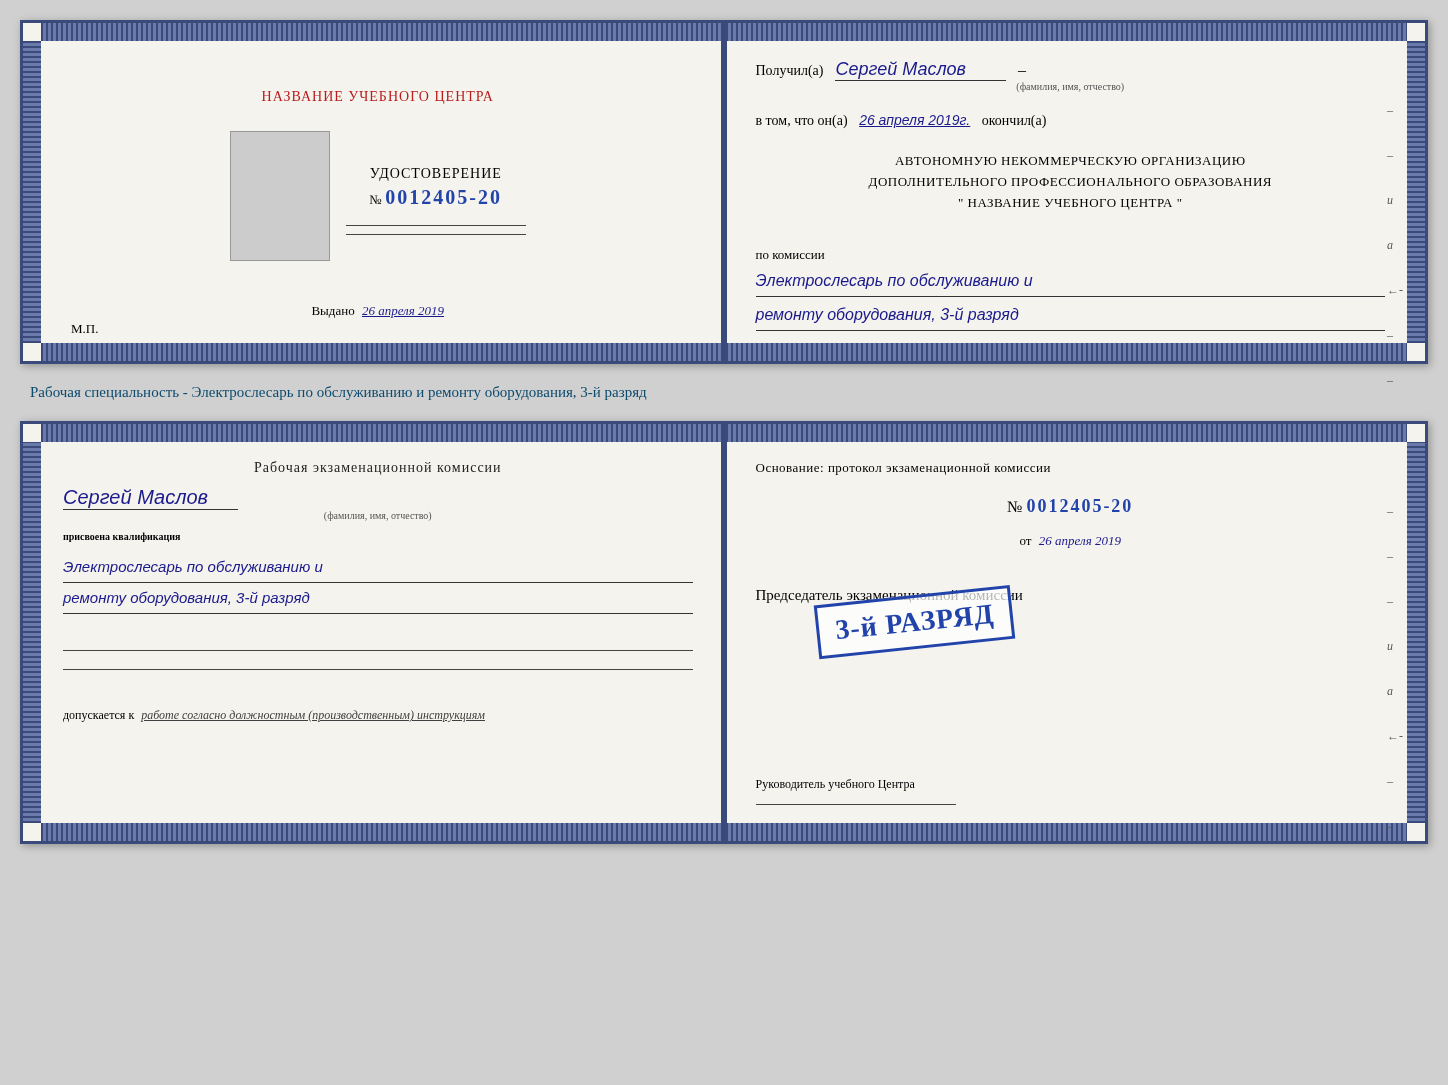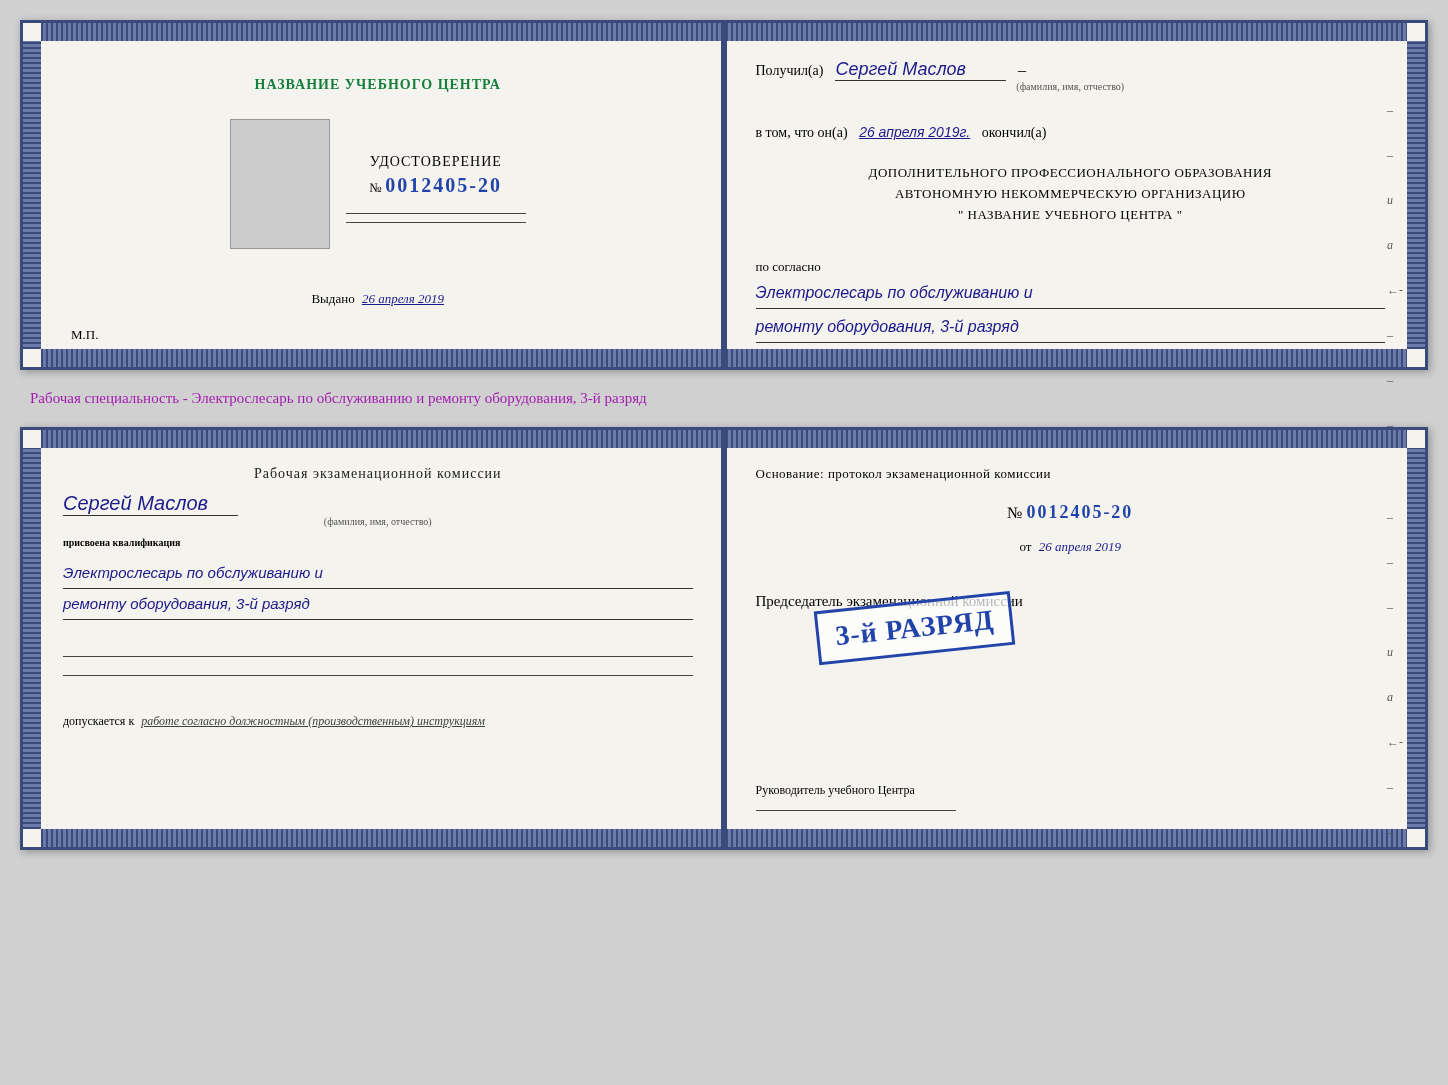--- a/index.html
+++ b/index.html
@@ -56,24 +56,24 @@
       display: flex;
       flex-direction: column;
       gap: 12px;
     }
 
     
     .center-title {
       text-align: center;
       font-size: 14px;
       letter-spacing: 1px;
-      color: #15803d;
-      font-weight: bold;
+      color: #b91c1c;
+      font-weight: normal;
       text-transform: uppercase;
-      margin-top: 18px;
+      margin-top: 30px;
     }
 
     .cert-number-area {
       text-align: center;
       margin: 16px 0;
     }
     .cert-label {
       font-size: 14px;
       text-transform: uppercase;
       letter-spacing: 1px;
@@ -163,21 +163,21 @@
       color: #1a1a8c;
       border-bottom: 1px solid #333;
       display: block;
       margin-top: 4px;
       line-height: 1.8;
     }
 
     
     .between-label {
       font-size: 15px;
-      color: #a21caf;
+      color: #0c4a6e;
       padding: 0 10px;
       line-height: 1.4;
     }
 
     
     .bottom-book {
       display: flex;
       border: 3px solid #3a4a7a;
       background: #f5f3ee;
       box-shadow: 2px 2px 8px rgba(0,0,0,0.3);
@@ -389,34 +389,34 @@
     </div>
 
     <div class="cert-right" style="padding: 36px 40px 24px 32px;">
       <div>
         <span class="recipient-line">Получил(а)</span>
         <span class="recipient-name" style="margin-left:8px;">Сергей Маслов</span>
         <span style="margin-left:8px;">–</span>
         <span class="small-hint">(фамилия, имя, отчество)</span>
       </div>
 
-      <div class="date-line" style="margin-top:20px;">
+      <div class="date-line" style="margin-top:8px;">
         <span>в том, что он(а)</span>
         <span class="handwritten-date" style="margin: 0 8px;">26 апреля 2019г.</span>
         <span>окончил(а)</span>
       </div>
 
       <div class="org-block">
+        <div>АВТОНОМНУЮ НЕКОММЕРЧЕСКУЮ ОРГАНИЗАЦИЮ</div>
         <div>ДОПОЛНИТЕЛЬНОГО ПРОФЕССИОНАЛЬНОГО ОБРАЗОВАНИЯ</div>
-        <div>АВТОНОМНУЮ НЕКОММЕРЧЕСКУЮ ОРГАНИЗАЦИЮ</div>
         <div>"   НАЗВАНИЕ УЧЕБНОГО ЦЕНТРА   "</div>
       </div>
 
       <div style="margin-top:4px;">
-        <div class="profession-label">по согласно</div>
+        <div class="profession-label">по комиссии</div>
         <span class="profession-handwritten">Электрослесарь по обслуживанию и</span>
         <span class="profession-handwritten">ремонту оборудования, 3-й разряд</span>
       </div>
 
       <div class="right-margin-marks">
         <span>–</span>
         <span>–</span>
         <span style="font-style:italic;">и</span>
         <span style="font-style:italic;">а</span>
         <span>←-</span>

